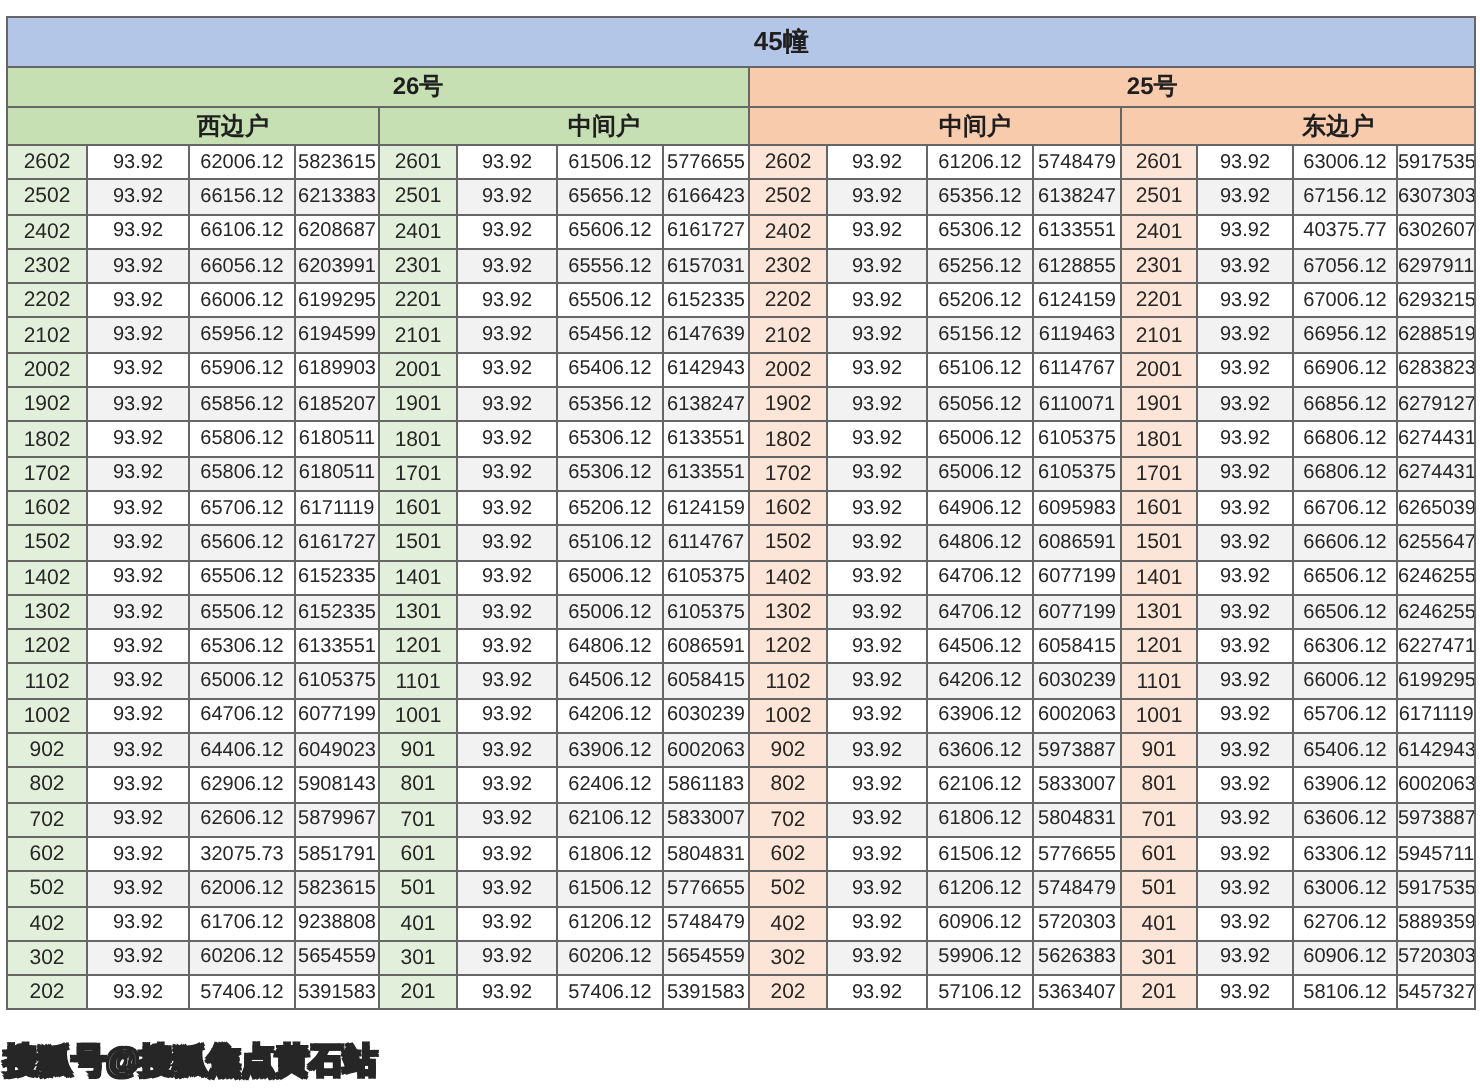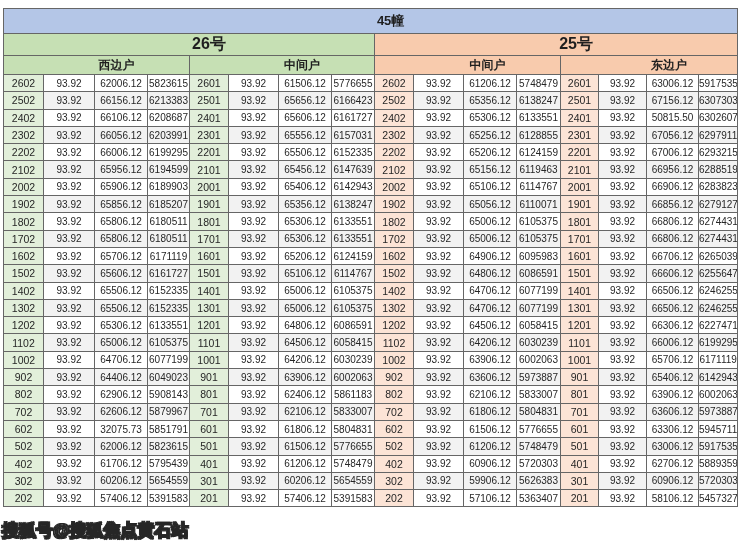--- a/index.html
+++ b/index.html
@@ -4,21 +4,21 @@
 <style>
   html,body{margin:0;padding:0;background:#ffffff;}
   body{width:740px;height:545px;overflow:hidden;position:relative;
        font-family:"Liberation Sans","DejaVu Sans",sans-serif;color:#1f1f1f;}
   .sheet{position:absolute;left:3px;top:8px;width:734px;}
   table{border-collapse:collapse;table-layout:fixed;width:734px;}
   td,th{border:1px solid #666;padding:0;text-align:center;vertical-align:middle;
         overflow:hidden;white-space:nowrap;}
   th{font-weight:bold;padding-left:40px;}
   .title-row th{background:#b4c6e7;height:24px;font-size:13px;}
-  .bld-row th{height:19px;font-size:16px;}
+  .bld-row th{height:19px;font-size:12px;}
   .unit-row th{height:18px;font-size:12px;margin-top:14px;}
   .hdr-row th{height:17px;font-size:11.5px;}
   .green{background:#c6e0b4;}
   .orange{background:#f8cbad;}
   tbody td{height:16.3px;font-size:10px;color:#262626;}
   tbody tr.stripe td{background:#f2f2f2;}
   td.room-g{background:#e2efda !important;font-size:10.5px;}
   td.room-o{background:#fce4d6 !important;font-size:10.5px;}
   .watermark{position:absolute;left:2px;top:519px;width:200px;
        font-size:17px;font-weight:bold;color:#ffffff;letter-spacing:0px;
@@ -109,21 +109,21 @@
           <td class="room-g">2401</td>
           <td>93.92</td>
           <td>65606.12</td>
           <td>6161727</td>
           <td class="room-o">2402</td>
           <td>93.92</td>
           <td>65306.12</td>
           <td>6133551</td>
           <td class="room-o">2401</td>
           <td>93.92</td>
-          <td>50815.50</td>
+          <td>40375.77</td>
           <td>6302607</td>
         </tr>
         <tr class="stripe">
           <td class="room-g">2302</td>
           <td>93.92</td>
           <td>66056.12</td>
           <td>6203991</td>
           <td class="room-g">2301</td>
           <td>93.92</td>
           <td>65556.12</td>
@@ -458,21 +458,21 @@
           <td>5748479</td>
           <td class="room-o">501</td>
           <td>93.92</td>
           <td>63006.12</td>
           <td>5917535</td>
         </tr>
         <tr>
           <td class="room-g">402</td>
           <td>93.92</td>
           <td>61706.12</td>
-          <td>5795439</td>
+          <td>9238808</td>
           <td class="room-g">401</td>
           <td>93.92</td>
           <td>61206.12</td>
           <td>5748479</td>
           <td class="room-o">402</td>
           <td>93.92</td>
           <td>60906.12</td>
           <td>5720303</td>
           <td class="room-o">401</td>
           <td>93.92</td>

